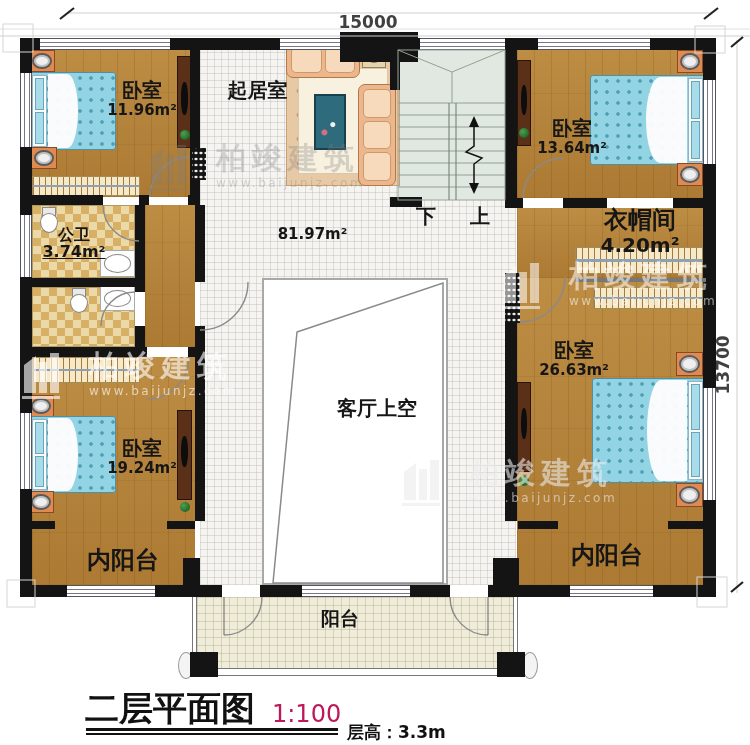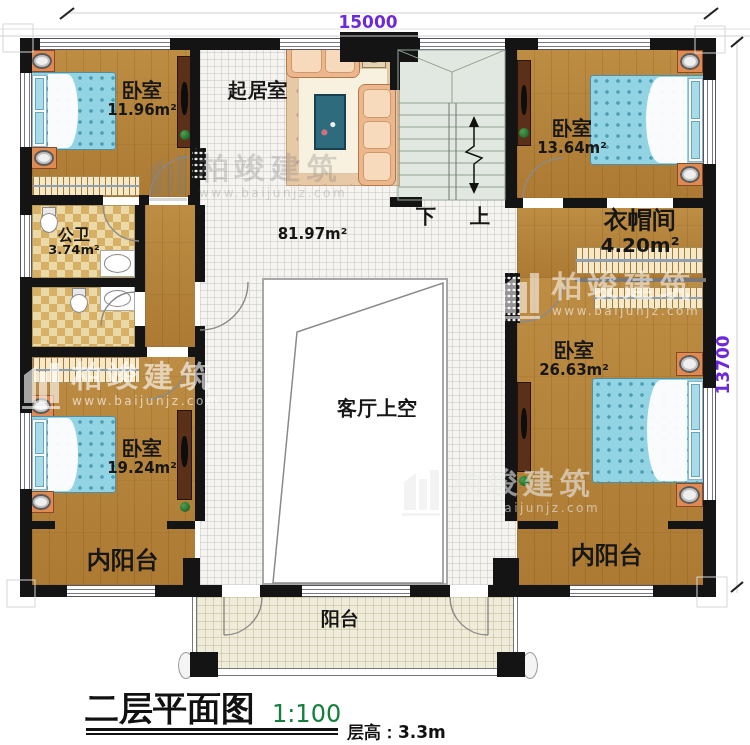--- a/index.html
+++ b/index.html
@@ -58,36 +58,36 @@
   .toilet::after{content:'';position:absolute;left:0;right:0;top:6px;bottom:0;background:#fff;border:1px solid #888;border-radius:50%/44% 44% 56% 56%;}
   .counter{position:absolute;background:#fdfdfd;border:1px solid #aaa;box-sizing:border-box;z-index:2;}
   .counter::after{content:'';position:absolute;inset:3px;border-radius:50%;background:#fff;border:1px solid #888;}
   
   .overlay{position:absolute;inset:0;z-index:5;pointer-events:none;}
   
   .lbl{position:absolute;text-align:center;color:#161616;font-weight:700;z-index:6;}
   .lname{font-size:20px;line-height:1.08;}
   .larea{font-size:15px;line-height:1.15;}
   .lbl.sm .lname{font-size:16px;}
-  .lbl.sm .larea{font-size:13px;}
+  .lbl.sm .larea{font-size:16px;text-decoration:underline;}
   .lbl.md .lname{font-size:24px;}
   .lbl.md .larea{font-size:20px;}
   .single{font-size:19px;}
-  .dimtxt{position:absolute;color:#6d28d9;font-weight:700;font-size:17px;text-align:center;z-index:6;}
+  .dimtxt{position:absolute;color:#404040;font-weight:700;font-size:17px;text-align:center;z-index:6;}
   .dimv{display:flex;align-items:center;justify-content:center;}
   .dimv span{transform:rotate(-90deg);white-space:nowrap;}
   
-  .wm{position:absolute;display:flex;align-items:center;gap:8px;z-index:7;pointer-events:none;margin-top:10px;}
+  .wm{position:absolute;display:flex;align-items:center;gap:25px;z-index:7;pointer-events:none;}
   .wm-brand{font-size:30px;font-weight:700;letter-spacing:6px;white-space:nowrap;line-height:1;}
   .wm-url{font-size:12px;letter-spacing:2.5px;white-space:nowrap;margin-top:3px;}
   
   .t-title{position:absolute;left:85px;top:686px;font-size:34px;font-weight:700;color:#111;z-index:6;white-space:nowrap;}
   .t-u1{position:absolute;left:86px;top:728px;width:252px;height:3px;background:#111;z-index:6;}
   .t-u2{position:absolute;left:86px;top:733px;width:252px;height:2px;background:#111;z-index:6;}
-  .t-scale{position:absolute;left:272px;top:700px;font-size:24px;font-weight:500;color:#15803d;z-index:6;}
+  .t-scale{position:absolute;left:272px;top:700px;font-size:24px;font-weight:500;color:#be185d;z-index:6;}
   .t-info{position:absolute;color:#111;font-size:17px;font-weight:600;z-index:6;white-space:nowrap;}
 </style>
 </head>
 <body>
 
 <div class="plan">
 
   <div class="tile" style="left:200px;top:50px;width:316px;height:535px"></div>
   <div class="wood" style="left:32px;top:50px;width:158px;height:147px"></div>
   <div class="wood" style="left:145px;top:205px;width:50px;height:142px"></div>

